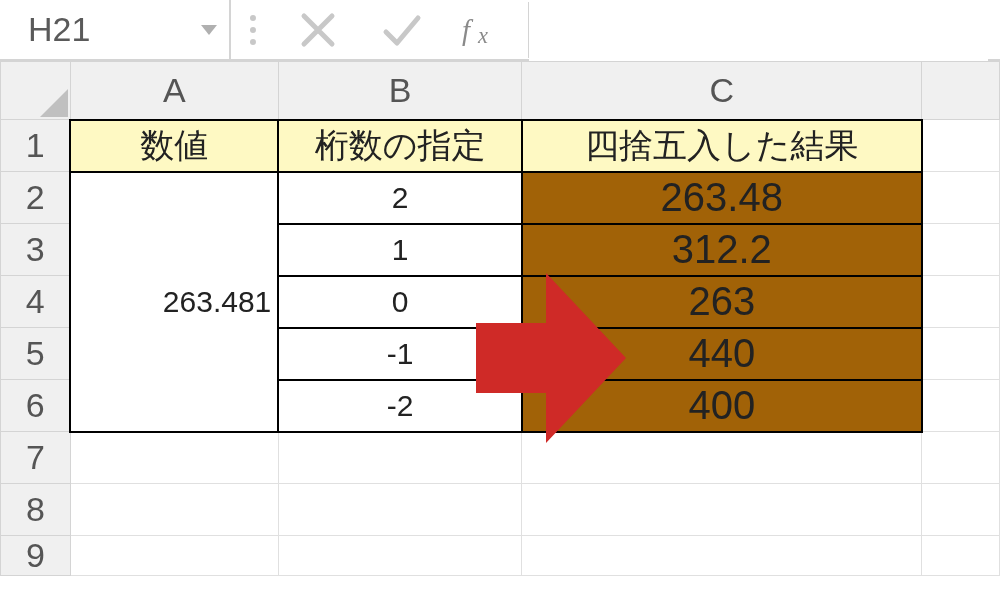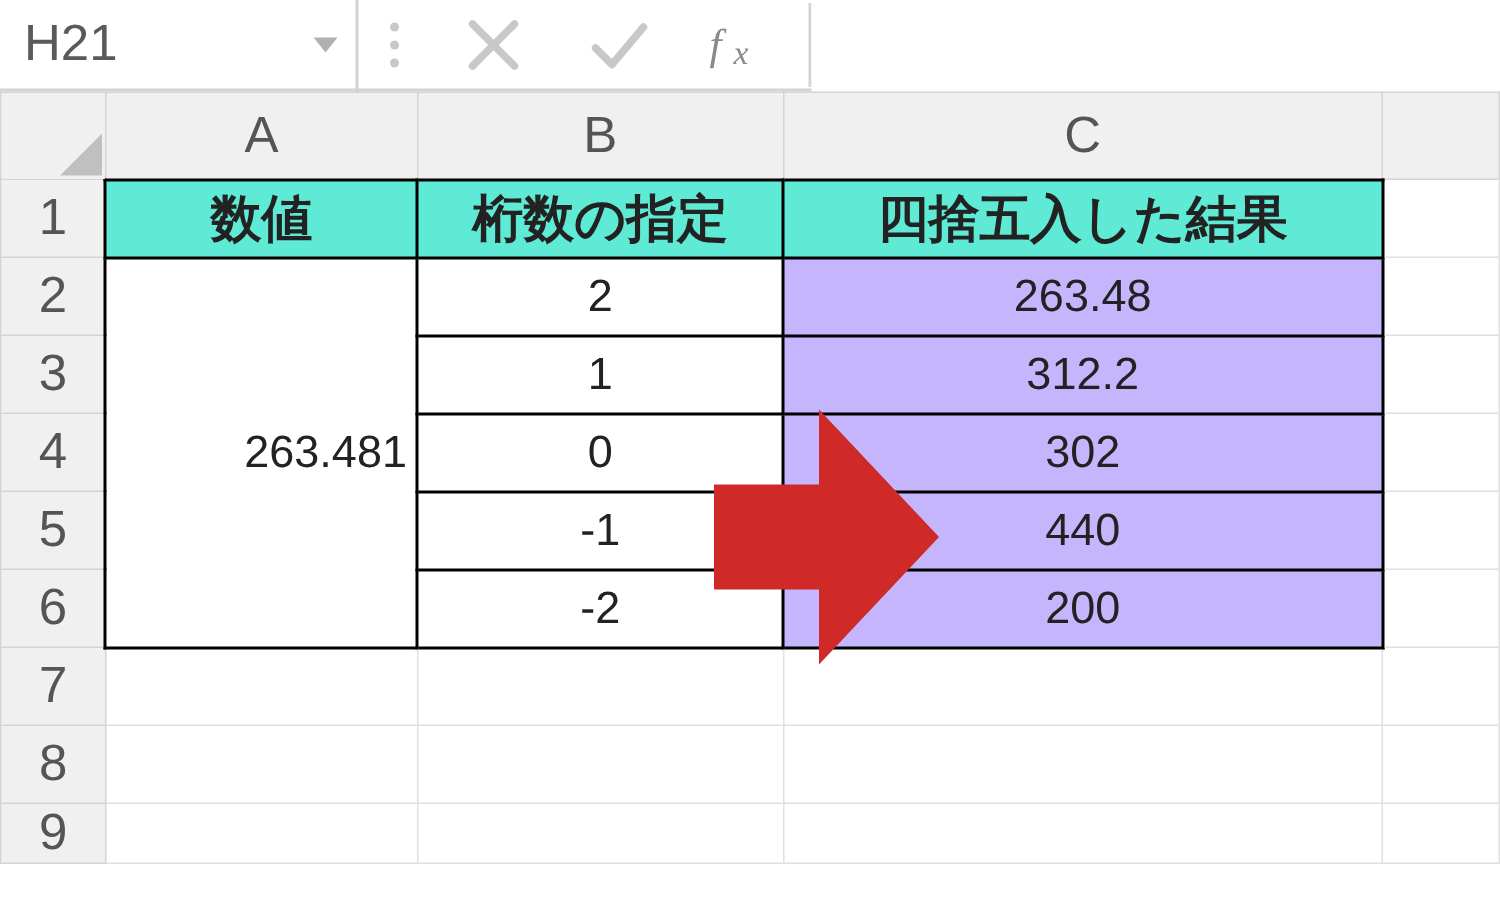--- a/index.html
+++ b/index.html
@@ -4,21 +4,21 @@
   <style>
     * { box-sizing: border-box; margin: 0; padding: 0; }
     html, body { width: 1000px; height: 611px; font-family: "Yu Gothic", "Meiryo", sans-serif; background: #fff; overflow: hidden; }
 
     
     .formula-bar {
       height: 61px;
       display: flex;
       align-items: center;
       border-bottom: 2px solid #d4d4d4;
-      padding: 0;
+      padding: 12px;
       background: #fff;
     }
     .name-box {
       width: 290px;
       height: 82px;
       border-right: 2px solid #d4d4d4;
       display: flex;
       align-items: center;
       padding-left: 16px;
       font-size: 34px;
@@ -121,33 +121,32 @@
     }
     tbody tr { height: 52px; }
     tbody td {
       border: 1px solid #e0e0e0;
       font-size: 30px;
       color: #222;
       text-align: center;
       padding: 0 6px;
     }
     .head-cell {
-      background: #5eead4;
+      background: #fef9c3;
       border: 2px solid #000 !important;
       font-size: 34px;
-      font-weight: bold;
     }
     .data-box {
       border: 2px solid #000 !important;
       font-size: 30px;
     }
     .result-cell {
-      background: #c4b5fd;
+      background: #a16207;
       border: 2px solid #000 !important;
-      font-size: 30px;
+      font-size: 40px;
     }
 
     
     .arrow {
       position: absolute;
       top: 212px;
       left: 476px;
       width: 150px;
       height: 170px;
       pointer-events: none;
@@ -217,33 +216,33 @@
       </tr>
       <tr>
         <th class="row-head">3</th>
         <td class="data-box">1</td>
         <td class="result-cell">312.2</td>
         <td></td>
       </tr>
       <tr>
         <th class="row-head">4</th>
         <td class="data-box">0</td>
-        <td class="result-cell">302</td>
+        <td class="result-cell">263</td>
         <td></td>
       </tr>
       <tr>
         <th class="row-head">5</th>
         <td class="data-box">-1</td>
         <td class="result-cell">440</td>
         <td></td>
       </tr>
       <tr>
         <th class="row-head">6</th>
         <td class="data-box">-2</td>
-        <td class="result-cell">200</td>
+        <td class="result-cell">400</td>
         <td></td>
       </tr>
       <tr>
         <th class="row-head">7</th>
         <td></td>
         <td></td>
         <td></td>
         <td></td>
       </tr>
       <tr>

